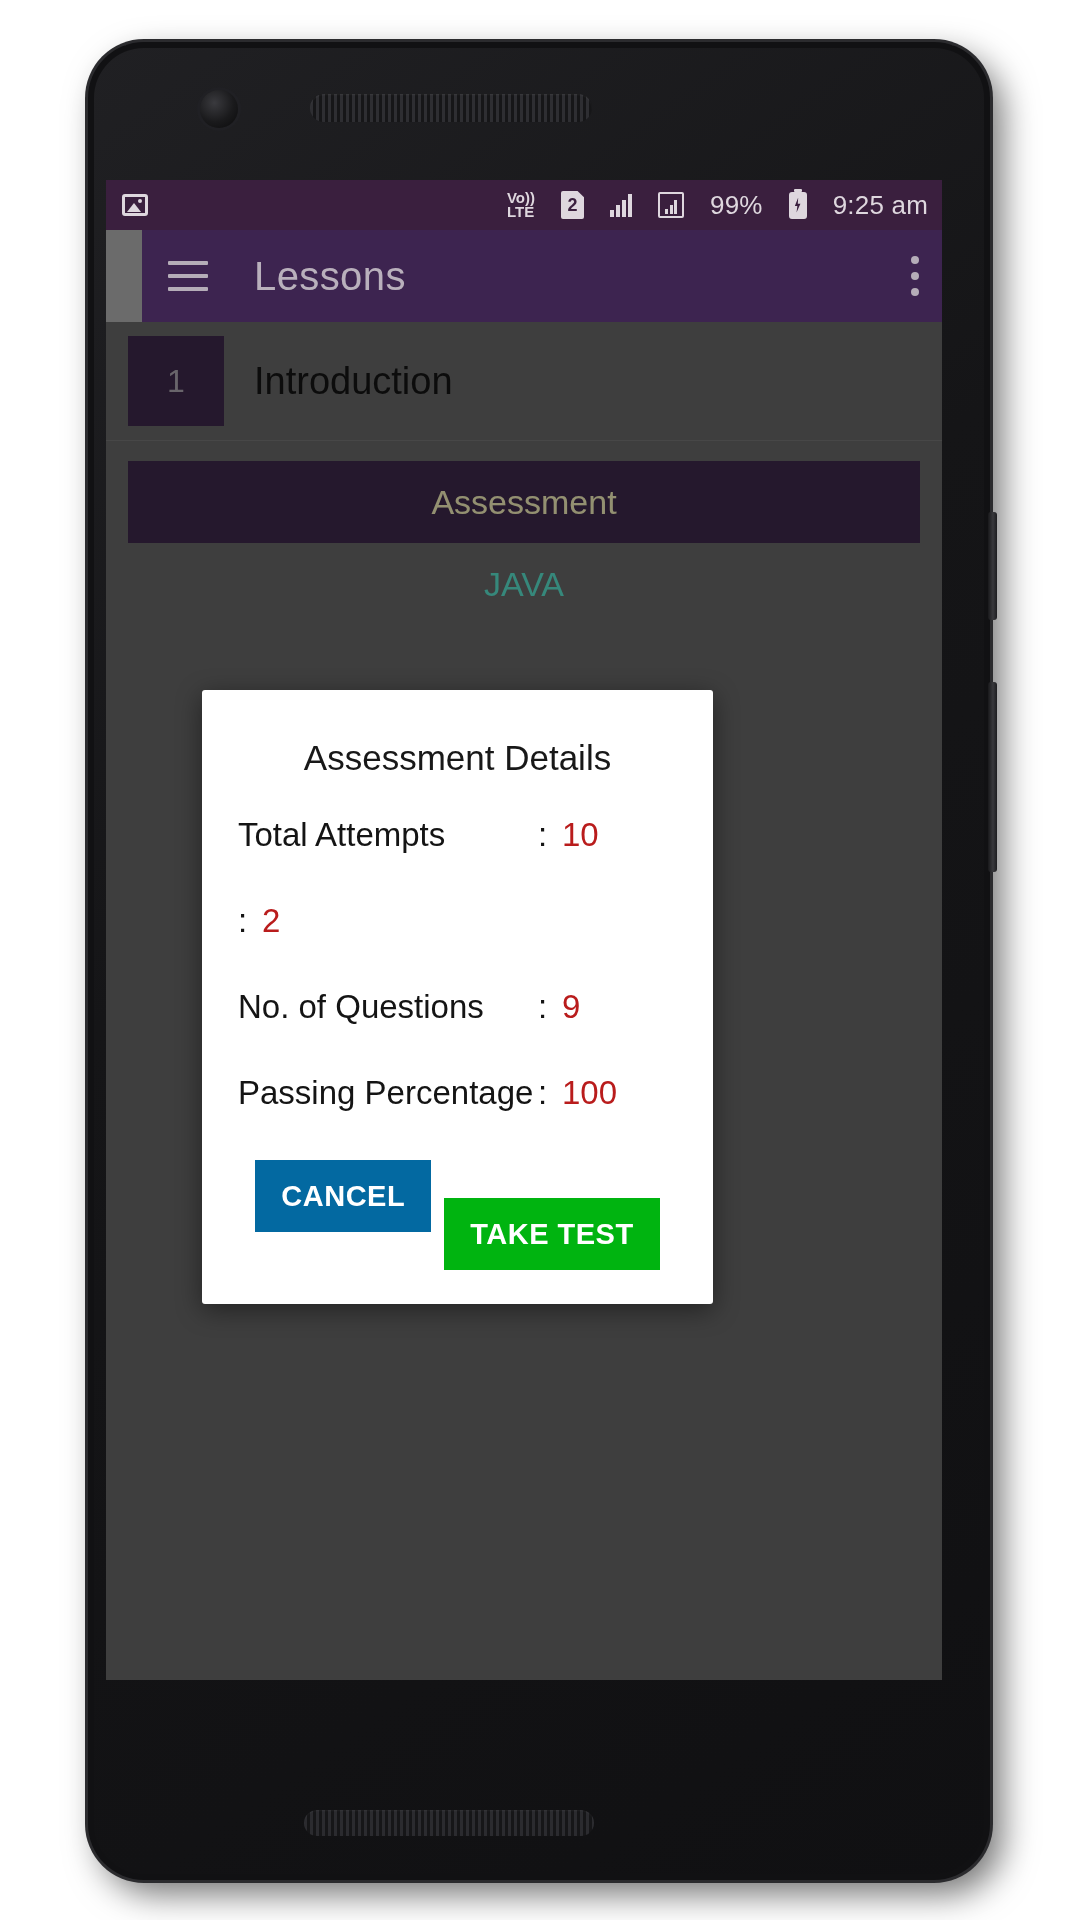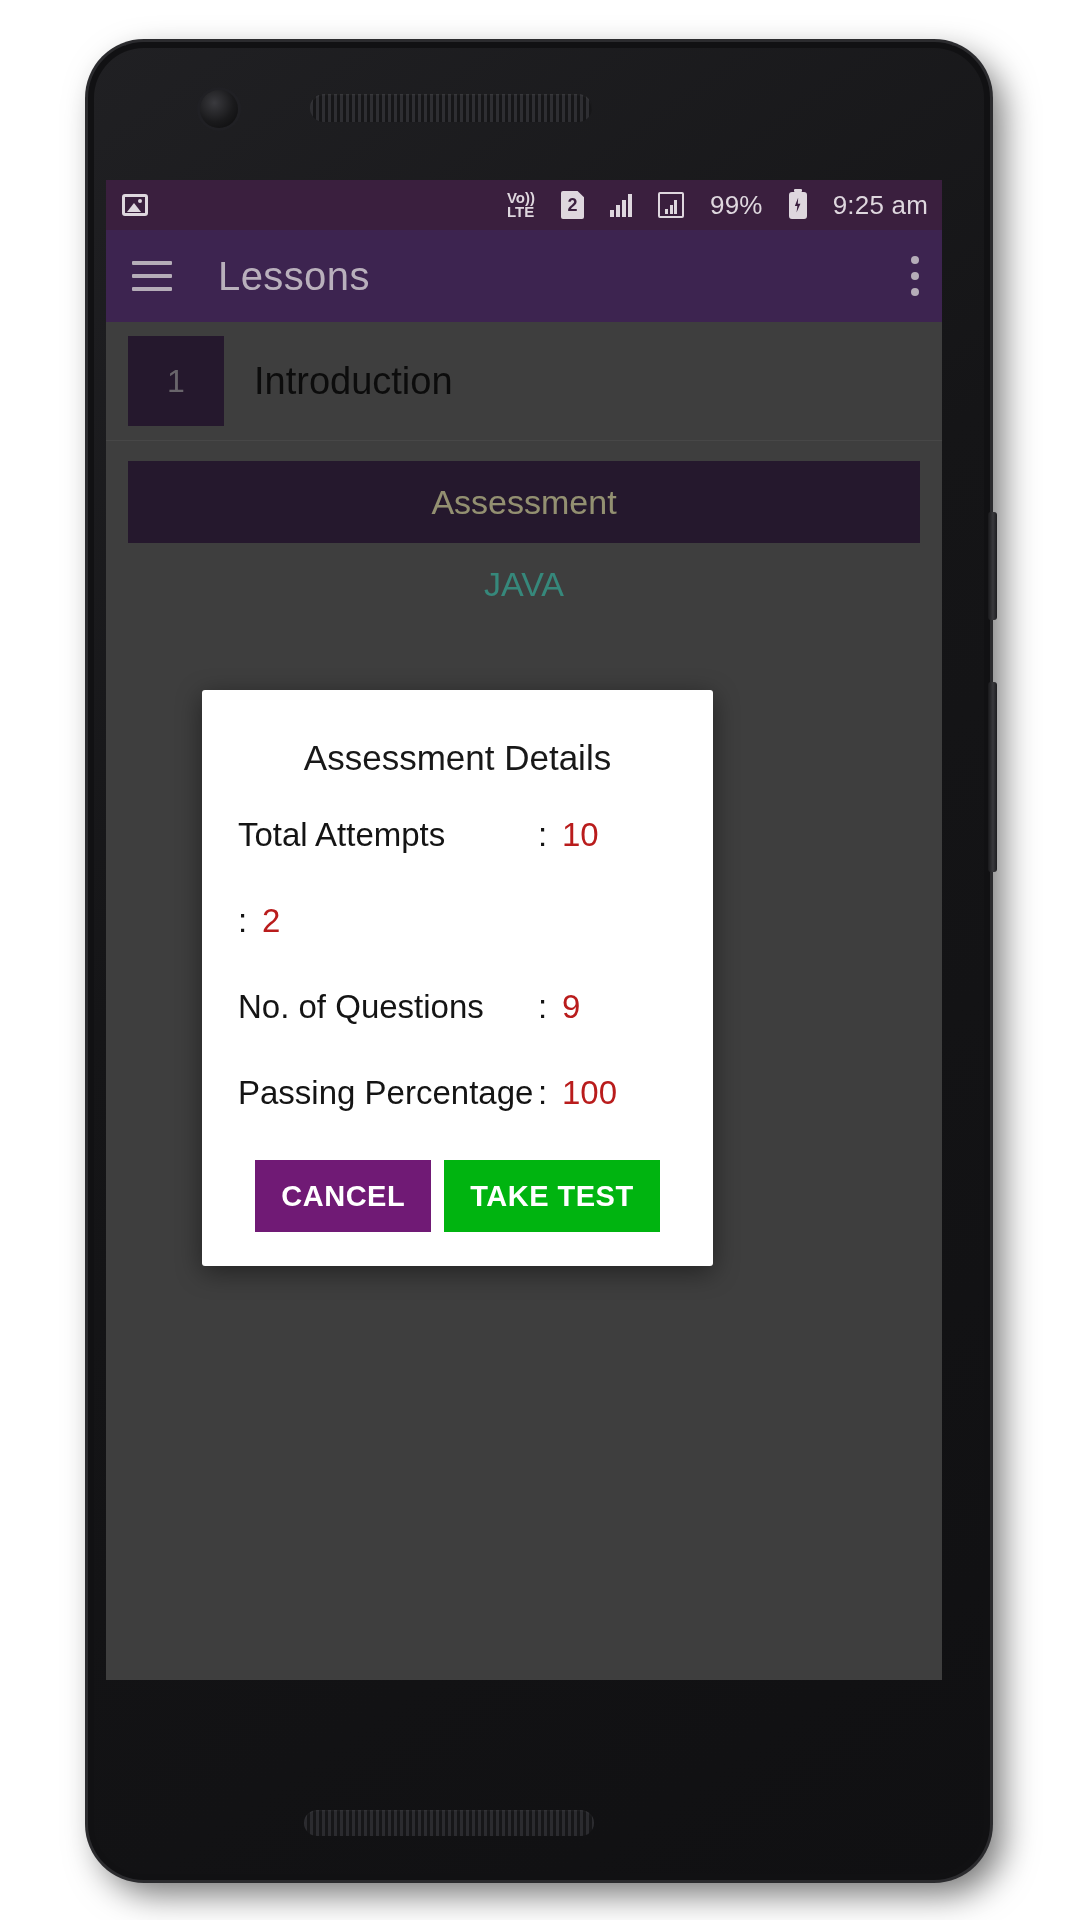--- a/index.html
+++ b/index.html
@@ -208,20 +208,21 @@
   }
 
   
   #app-bar {
     height: 92px;
     background: #3d2450;
     display: flex;
     align-items: center;
     padding: 0 22px 0 26px;
     box-sizing: border-box;
+    margin-left: 36px;
   }
   #hamburger {
     width: 40px; height: 30px;
     display:flex; flex-direction:column; justify-content:space-between;
     cursor: pointer;
   }
   #hamburger i { display:block; height:4px; background:#b5adb8; border-radius:1px; }
   #app-title {
     margin-left: 46px;
     font-size: 40px;
@@ -335,22 +336,22 @@
     border:none;
     color:#ffffff;
     font-size: 29px;
     font-weight: bold;
     letter-spacing: 0.5px;
     padding: 0 26px;
     height: 72px;
     cursor:pointer;
     font-family: "Liberation Sans", sans-serif;
   }
-  #btn-cancel { background:#701a75; }
-  #btn-take-test { background:#00b410; }
+  #btn-cancel { background:#0369a1; }
+  #btn-take-test { background:#00b410;margin-top:38px; }
 </style>
 </head>
 <body>
 
 <div id="device">
   <div id="device-inner-bevel"></div>
 
   <div id="front-camera"></div>
   <div id="earpiece"></div>
 

